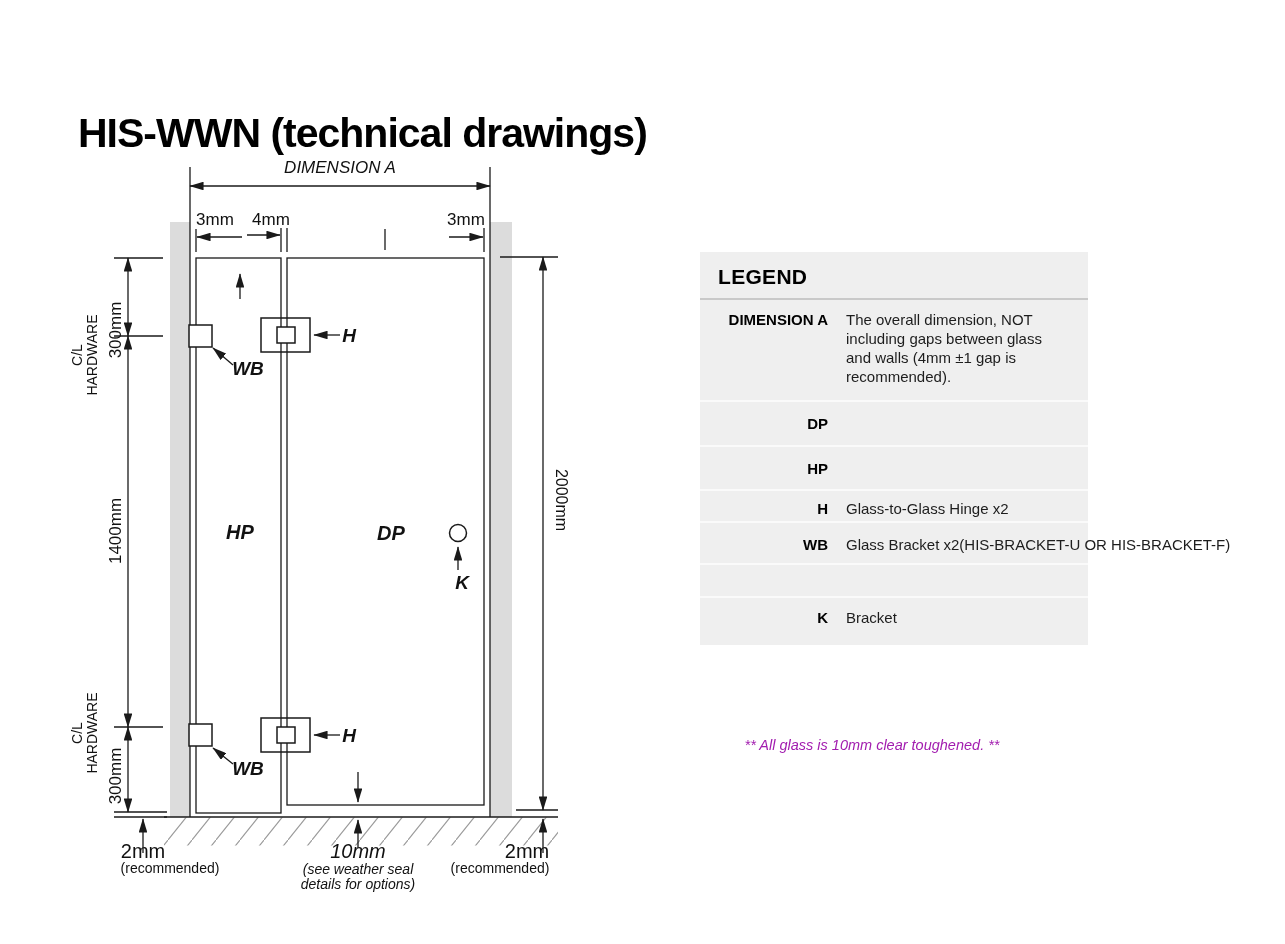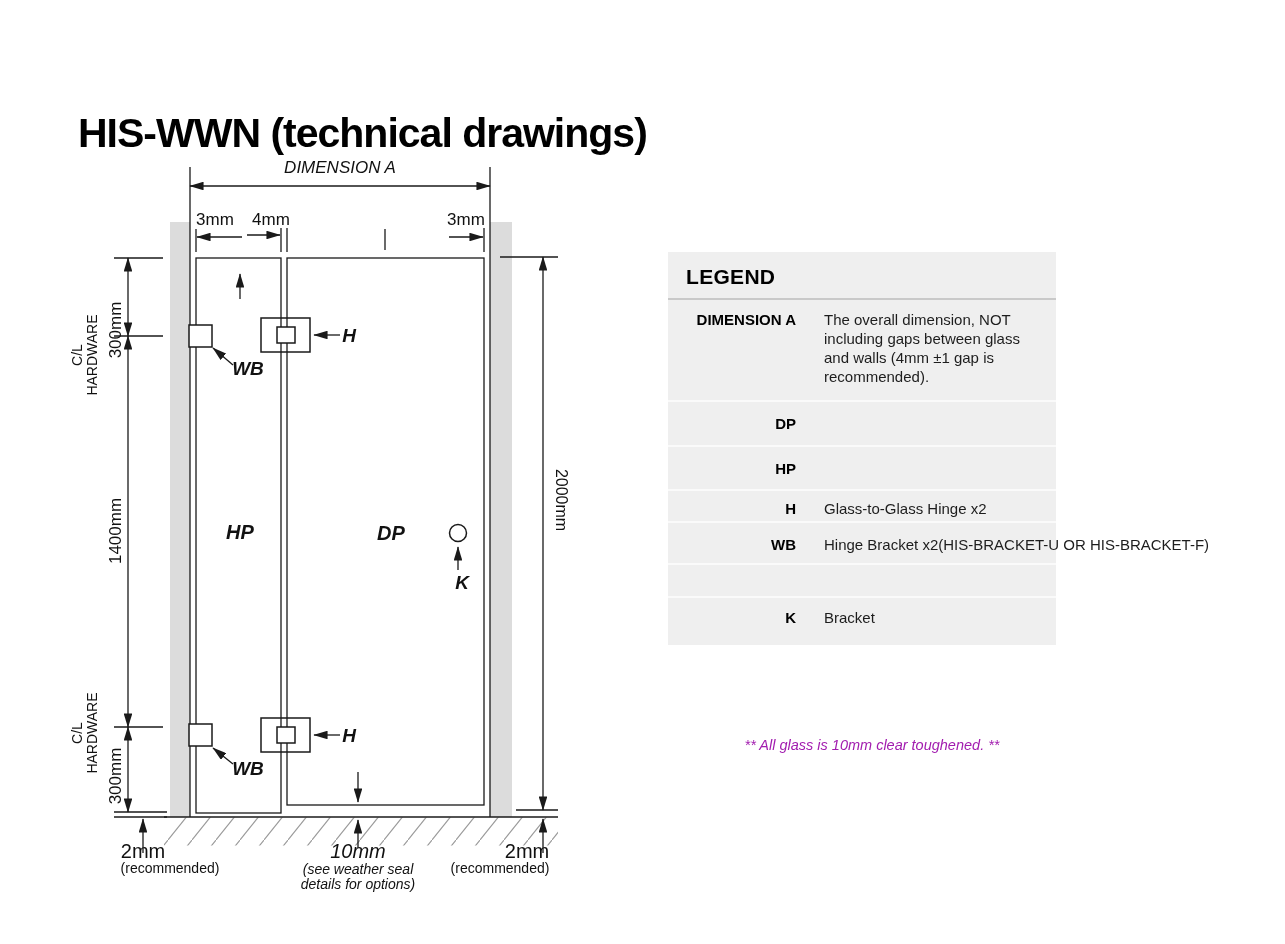--- a/index.html
+++ b/index.html
@@ -20,41 +20,41 @@
   .t17  { font-size:17px; }
   .t16  { font-size:16px; }
   .t14  { font-size:14px; }
   .t20  { font-size:20px; }
   .ti   { font-style:italic; }
   .lbl  { font-size:19px; font-weight:bold; font-style:italic; }
   .lbl20{ font-size:20px; font-weight:bold; font-style:italic; }
 
   
   .legend {
-    position:absolute; left:668px; top:252px; width:388px;
+    position:absolute; left:700px; top:252px; width:388px;
     background:#efefef;
   }
   .legend-header {
     padding:13px 0 9px 18px; font-size:21px; font-weight:bold;
     letter-spacing:0.3px; border-bottom:2px solid #c9c9c9; color:#000;
   }
   .legend-row { display:flex; border-top:2px solid #fafafa; }
   .legend-row.r1 { border-top:none; padding:10px 0 14px; }
   .legend-row.r2 { padding:12px 0 12px; }
   .legend-row.r3 { padding:12px 0 11px; }
   .legend-row.r4 { padding:8px 0 3px; }
   .legend-row.r5 { padding:12px 0 9px; }
   .legend-row.r6 { height:31px; padding:0; }
   .legend-row.r7 { padding:10px 0 18px; }
   .legend-term {
     flex:none; width:128px; text-align:right;
     font-size:15px; font-weight:bold; line-height:19px; color:#000;
   }
   .legend-desc {
-    margin-left:28px; font-size:15px; line-height:19px; color:#1d1d1d;
+    margin-left:18px; font-size:15px; line-height:19px; color:#1d1d1d;
     white-space:nowrap;
   }
   .footnote {
     position:absolute; left:692px; top:737px; width:360px;
     font-size:14.5px; font-style:italic; text-align:center; color:#a21caf;
   }
 </style>
 </head>
 <body>
 
@@ -235,21 +235,21 @@
     <div class="legend-row r4">
       <div class="legend-term">H</div>
       <div class="legend-desc">
         <div>Glass-to-Glass Hinge x2</div>
       </div>
     </div>
 
     <div class="legend-row r5">
       <div class="legend-term">WB</div>
       <div class="legend-desc">
-        <div>Hinge Bracket x2(HIS-BRACKET-U OR HIS-BRACKET-F)</div>
+        <div>Glass Bracket x2(HIS-BRACKET-U OR HIS-BRACKET-F)</div>
       </div>
     </div>
 
     <div class="legend-row r6">
       <div class="legend-term"></div>
       <div class="legend-desc">
         <div></div>
       </div>
     </div>
 

